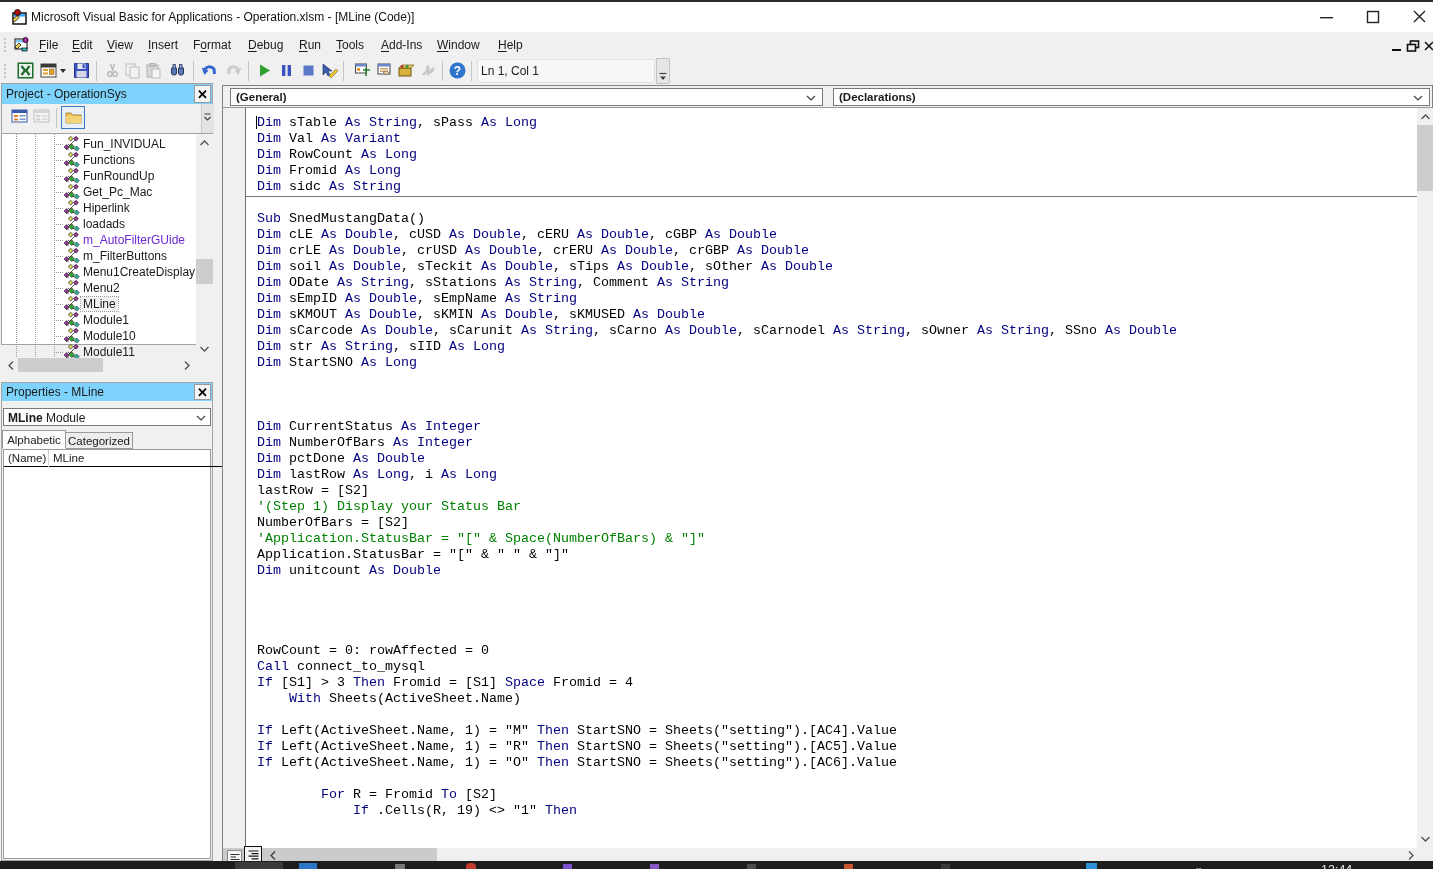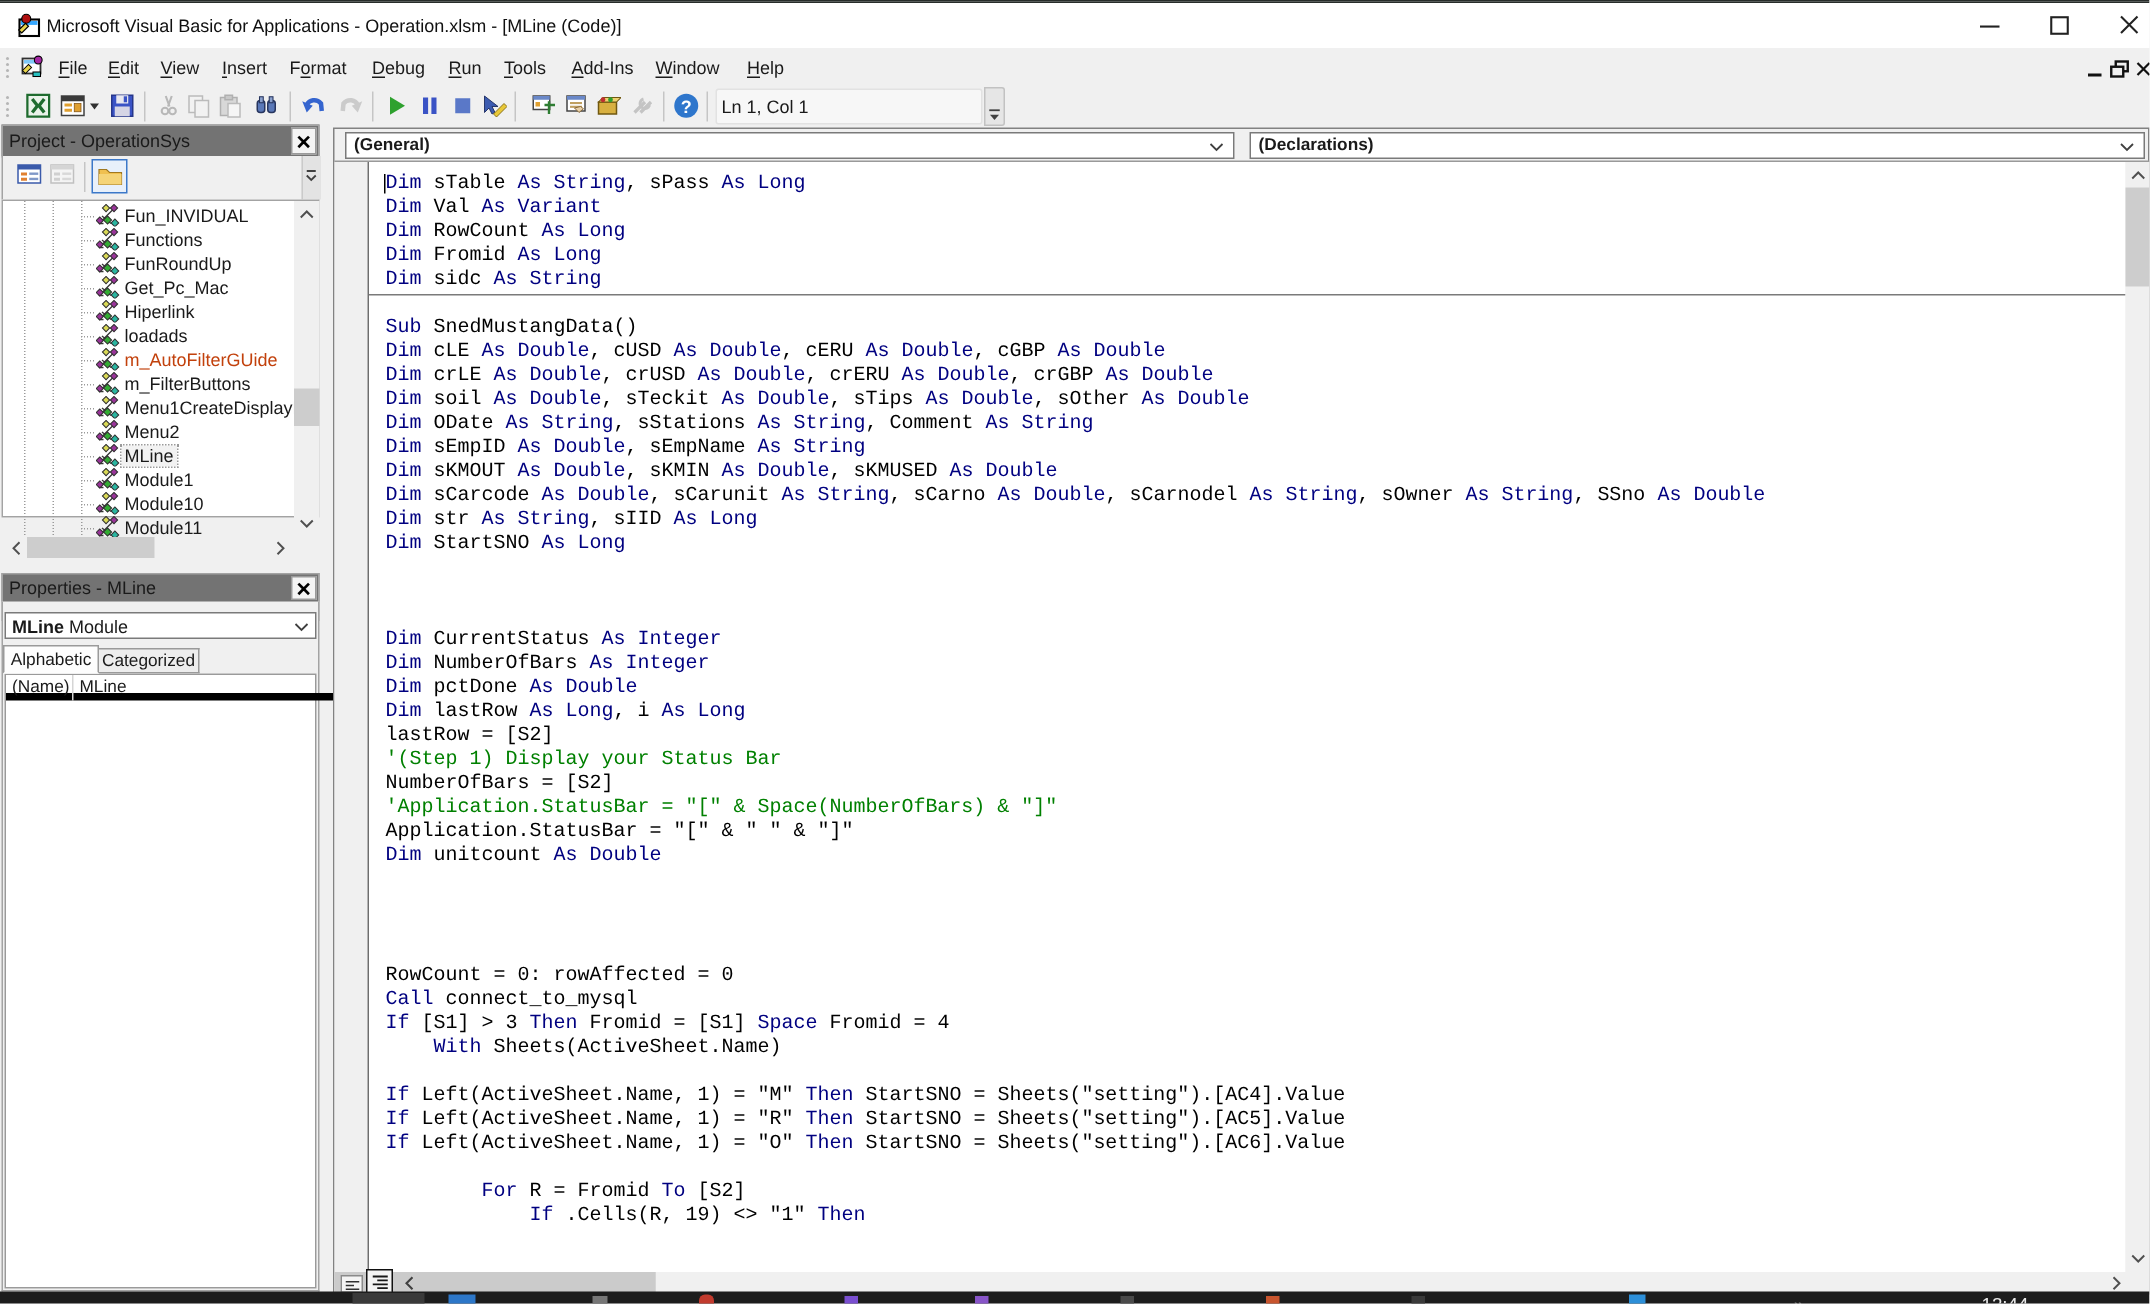--- a/index.html
+++ b/index.html
@@ -18,21 +18,21 @@
 .menuitem { position:absolute; top:6px; font-size:12px; color:#1a1a1a; }
 .menuitem u { text-decoration:underline; text-underline-offset:2px; }
 
 
 #toolbar { position:absolute; left:0; top:57px; width:1433px; height:26px; background:#f0f0f0; }
 .tsep { position:absolute; top:3px; width:1px; height:20px; background:#c5c5c5; }
 .ticon { position:absolute; top:4px; width:17px; height:17px; }
 
 
 #mdi { position:absolute; left:0; top:0; width:1433px; height:869px; background:transparent; pointer-events:none; }
-.panelhead { position:absolute; left:1px; width:212px; height:22px; background:#737373; border:1px solid #a3a3a3; }
+.panelhead { position:absolute; left:1px; width:212px; height:22px; background:#7dd3fc; border:1px solid #a3a3a3; }
 .panelhead .ptitle { position:absolute; left:4px; top:3px; font-size:12px; color:#1a1a1a; }
 .closebox { position:absolute; right:1px; top:1px; width:17px; height:18px; background:#f4f4f4; border:1px solid #9a9a9a; color:#000; text-align:center; font-size:13px; font-weight:bold; line-height:17px; }
 
 
 .sbtrack { background:#f0f0f0; }
 .sbthumb { background:#cdcdcd; position:absolute; }
 
 
 #code { position:absolute; left:257px; top:114px; font-family:"Liberation Mono", monospace; font-size:13.333px; line-height:16px; white-space:pre; color:#000; }
 #code .k { color:#000080; }
@@ -312,21 +312,21 @@
 <span class="abs" style="left:79px;top:83px;font-size:12px;color:#1a1a1a;padding:0 2px">loadads</span>
 <div class="abs" style="left:52px;top:106px;width:10px;height:1px;background-image:repeating-linear-gradient(to right,#9a9a9a 0 1px,transparent 1px 2px)"></div>
 <svg class="abs" style="left:62px;top:98px" width="16" height="15" viewBox="0 0 16 15">
             <path d="M3 12 L13 2 M4 8 L10 13 M2 13 L5 13 M2 10 L2 13" stroke="#383838" stroke-width="0.9" fill="none"></path>
             <rect x="5" y="1" width="3.4" height="3.4" fill="#d8d855" stroke="#303030" stroke-width="0.7" transform="rotate(45 6.7 2.7)"></rect>
             <rect x="10.3" y="1" width="3.4" height="3.4" fill="#993399" stroke="#303030" stroke-width="0.7" transform="rotate(45 12 2.7)"></rect>
             <rect x="0.8" y="9.3" width="3.4" height="3.4" fill="#993399" stroke="#303030" stroke-width="0.7" transform="rotate(45 2.5 11)"></rect>
             <rect x="5.8" y="8.8" width="3.8" height="3.8" fill="#33aa33" stroke="#303030" stroke-width="0.7" transform="rotate(45 7.7 10.7)"></rect>
             <rect x="10.8" y="10.8" width="3.6" height="3.6" fill="#2ab5a0" stroke="#303030" stroke-width="0.7" transform="rotate(45 12.6 12.6)"></rect>
           </svg>
-<span class="abs" style="left:79px;top:99px;font-size:12px;color:#c2410c;padding:0 2px">m_AutoFilterGUide</span>
+<span class="abs" style="left:79px;top:99px;font-size:12px;color:#6d28d9;padding:0 2px">m_AutoFilterGUide</span>
 <div class="abs" style="left:52px;top:122px;width:10px;height:1px;background-image:repeating-linear-gradient(to right,#9a9a9a 0 1px,transparent 1px 2px)"></div>
 <svg class="abs" style="left:62px;top:114px" width="16" height="15" viewBox="0 0 16 15">
             <path d="M3 12 L13 2 M4 8 L10 13 M2 13 L5 13 M2 10 L2 13" stroke="#383838" stroke-width="0.9" fill="none"></path>
             <rect x="5" y="1" width="3.4" height="3.4" fill="#d8d855" stroke="#303030" stroke-width="0.7" transform="rotate(45 6.7 2.7)"></rect>
             <rect x="10.3" y="1" width="3.4" height="3.4" fill="#993399" stroke="#303030" stroke-width="0.7" transform="rotate(45 12 2.7)"></rect>
             <rect x="0.8" y="9.3" width="3.4" height="3.4" fill="#993399" stroke="#303030" stroke-width="0.7" transform="rotate(45 2.5 11)"></rect>
             <rect x="5.8" y="8.8" width="3.8" height="3.8" fill="#33aa33" stroke="#303030" stroke-width="0.7" transform="rotate(45 7.7 10.7)"></rect>
             <rect x="10.8" y="10.8" width="3.6" height="3.6" fill="#2ab5a0" stroke="#303030" stroke-width="0.7" transform="rotate(45 12.6 12.6)"></rect>
           </svg>
 <span class="abs" style="left:79px;top:115px;font-size:12px;color:#1a1a1a;padding:0 2px">m_FilterButtons</span>
@@ -420,21 +420,21 @@
     <div class="abs" style="left:1px;top:400px;width:212px;height:460px;background:#f0f0f0;border:1px solid #a3a3a3;border-top:none"></div>
     <div class="abs" style="left:3px;top:407px;width:208px;height:18px;background:#fff;border:1px solid #7a7a7a">
       <span class="abs" style="left:4px;top:2px;font-size:12px;color:#1a1a1a"><b>MLine</b> Module</span>
       <svg class="abs" style="right:4px;top:6px" width="10" height="7">
           <path d="M1 1 L5 5 L9 1" stroke="#404040" stroke-width="1.2" fill="none"></path>
         </svg>
     </div>
     <div class="abs" style="left:2px;top:429px;width:64px;height:19px;background:#fdfdfd;border:1px solid #9a9a9a;border-bottom:1px solid #fdfdfd;z-index:2;font-size:11.5px;color:#1a1a1a;text-align:center;line-height:18px">Alphabetic</div>
     <div class="abs" style="left:66px;top:431px;width:67px;height:17px;background:#ededed;border:1px solid #9a9a9a;border-left:none;font-size:11.5px;color:#1a1a1a;text-align:center;line-height:16px">Categorized</div>
     <div class="abs" style="left:3px;top:448px;width:208px;height:410px;background:#fff;border:1px solid #9a9a9a">
-      <div class="abs" style="left:0;top:0;width:227px;height:17px;border-bottom:5px solid #000000">
+      <div class="abs" style="left:0;top:0;width:227px;height:17px;border-bottom:1px solid #000000">
         <span class="abs" style="left:4px;top:2px;font-size:11.5px;color:#1a1a1a">(Name)</span>
         <div class="abs" style="left:44px;top:0;width:1px;height:17px;background:#d5d5d5"></div>
         <span class="abs" style="left:49px;top:2px;font-size:11.5px;color:#1a1a1a">MLine</span>
       </div>
     </div>
 
     <div class="abs" style="left:222px;top:84px;width:1211px;height:778px;background:#f0f0f0;border:1px solid #828282"></div>
     <div class="abs" style="left:833px;top:87px;width:597px;height:18px;background:#fff;border:1px solid #7a7a7a">
       <span class="abs" style="left:5px;top:2px;font-size:11.5px;color:#1a1a1a;font-weight:bold">(Declarations)</span>
       <svg class="abs" style="right:6px;top:6px" width="10" height="7">

